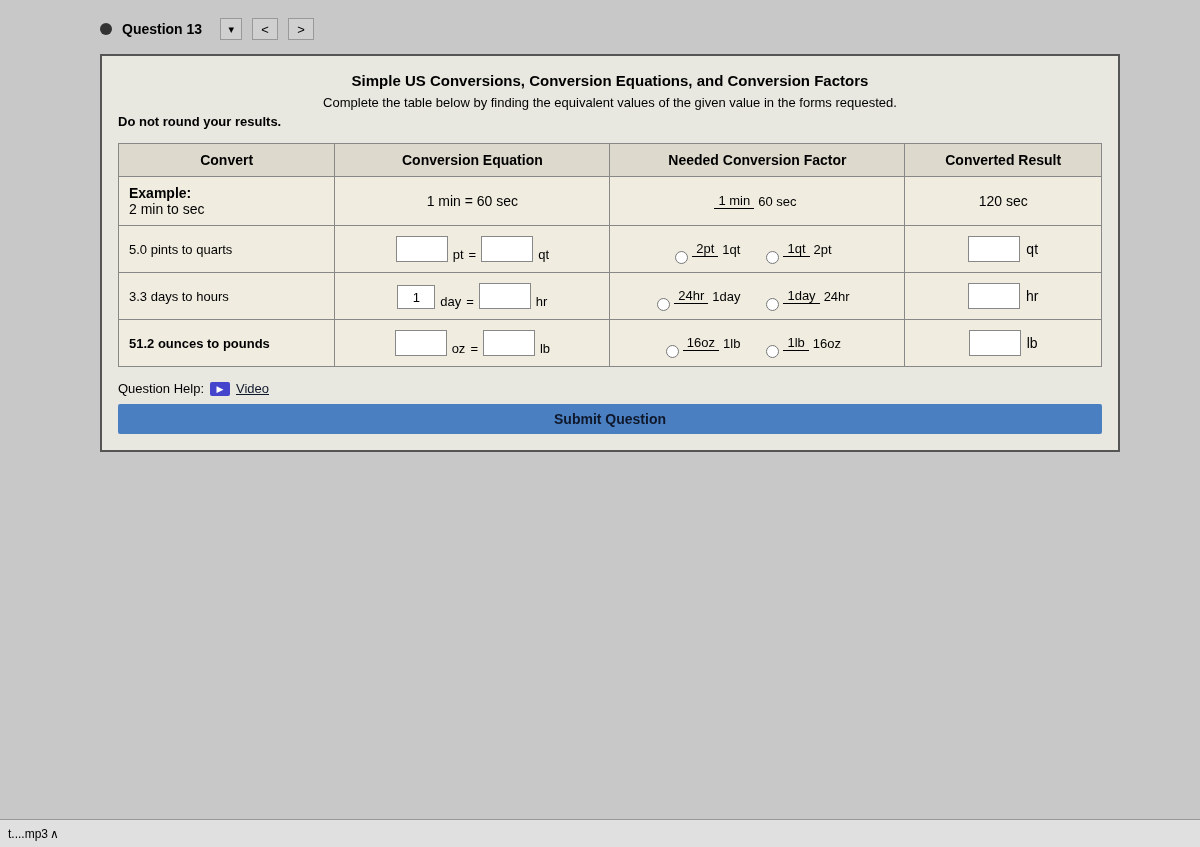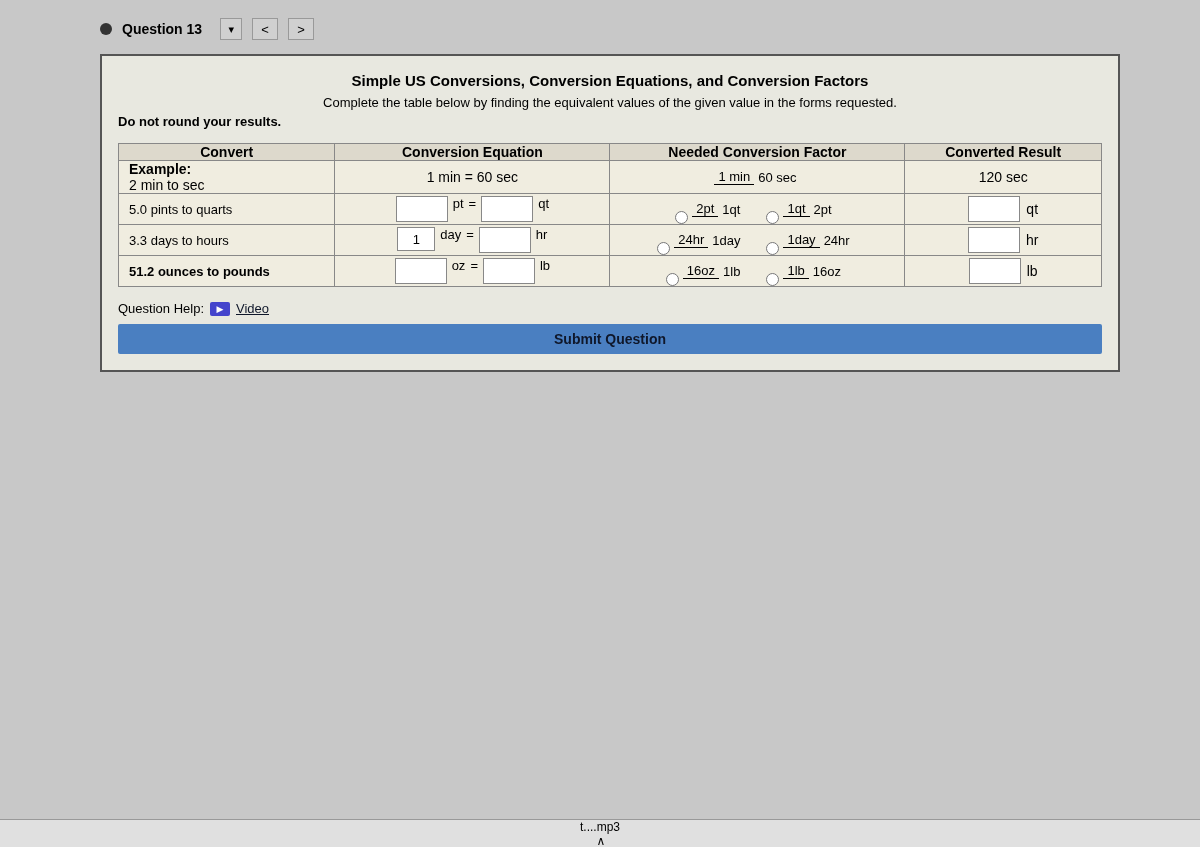--- a/index.html
+++ b/index.html
@@ -18,21 +18,20 @@
       bottom: 0;
       left: 0;
       width: 100%;
       background: #e0e0e0;
       height: 28px;
       display: flex;
       align-items: center;
       padding: 0 8px;
       border-top: 1px solid #999;
       font-size: 12px;
-      flex-direction: column;
     }
 
     .main-container {
       margin: 0 auto;
       padding: 10px 20px 40px 100px;
       max-width: 1200px;
     }
 
     
     .question-nav {
@@ -104,21 +103,21 @@
     }
 
     
     .conv-table {
       width: 100%;
       border-collapse: collapse;
       background: #f0ede0;
     }
     .conv-table th, .conv-table td {
       border: 1px solid #888;
-      padding: 0 10px;
+      padding: 8px 10px;
       vertical-align: middle;
     }
     .conv-table th {
       background: #ddd9cc;
       font-weight: bold;
       text-align: center;
       font-size: 14px;
     }
 
     .col-convert { width: 22%; }
@@ -155,21 +154,21 @@
       border: 1px solid #888;
       background: #fff;
       text-align: center;
       font-size: 13px;
       outline: none;
     }
 
     
     .eq-row {
       display: flex;
-      align-items: flex-start;
+      align-items: flex-end;
       justify-content: center;
       gap: 5px;
       font-size: 13px;
     }
     .eq-text {
       font-size: 13px;
     }
 
     
     .factor-cell {

